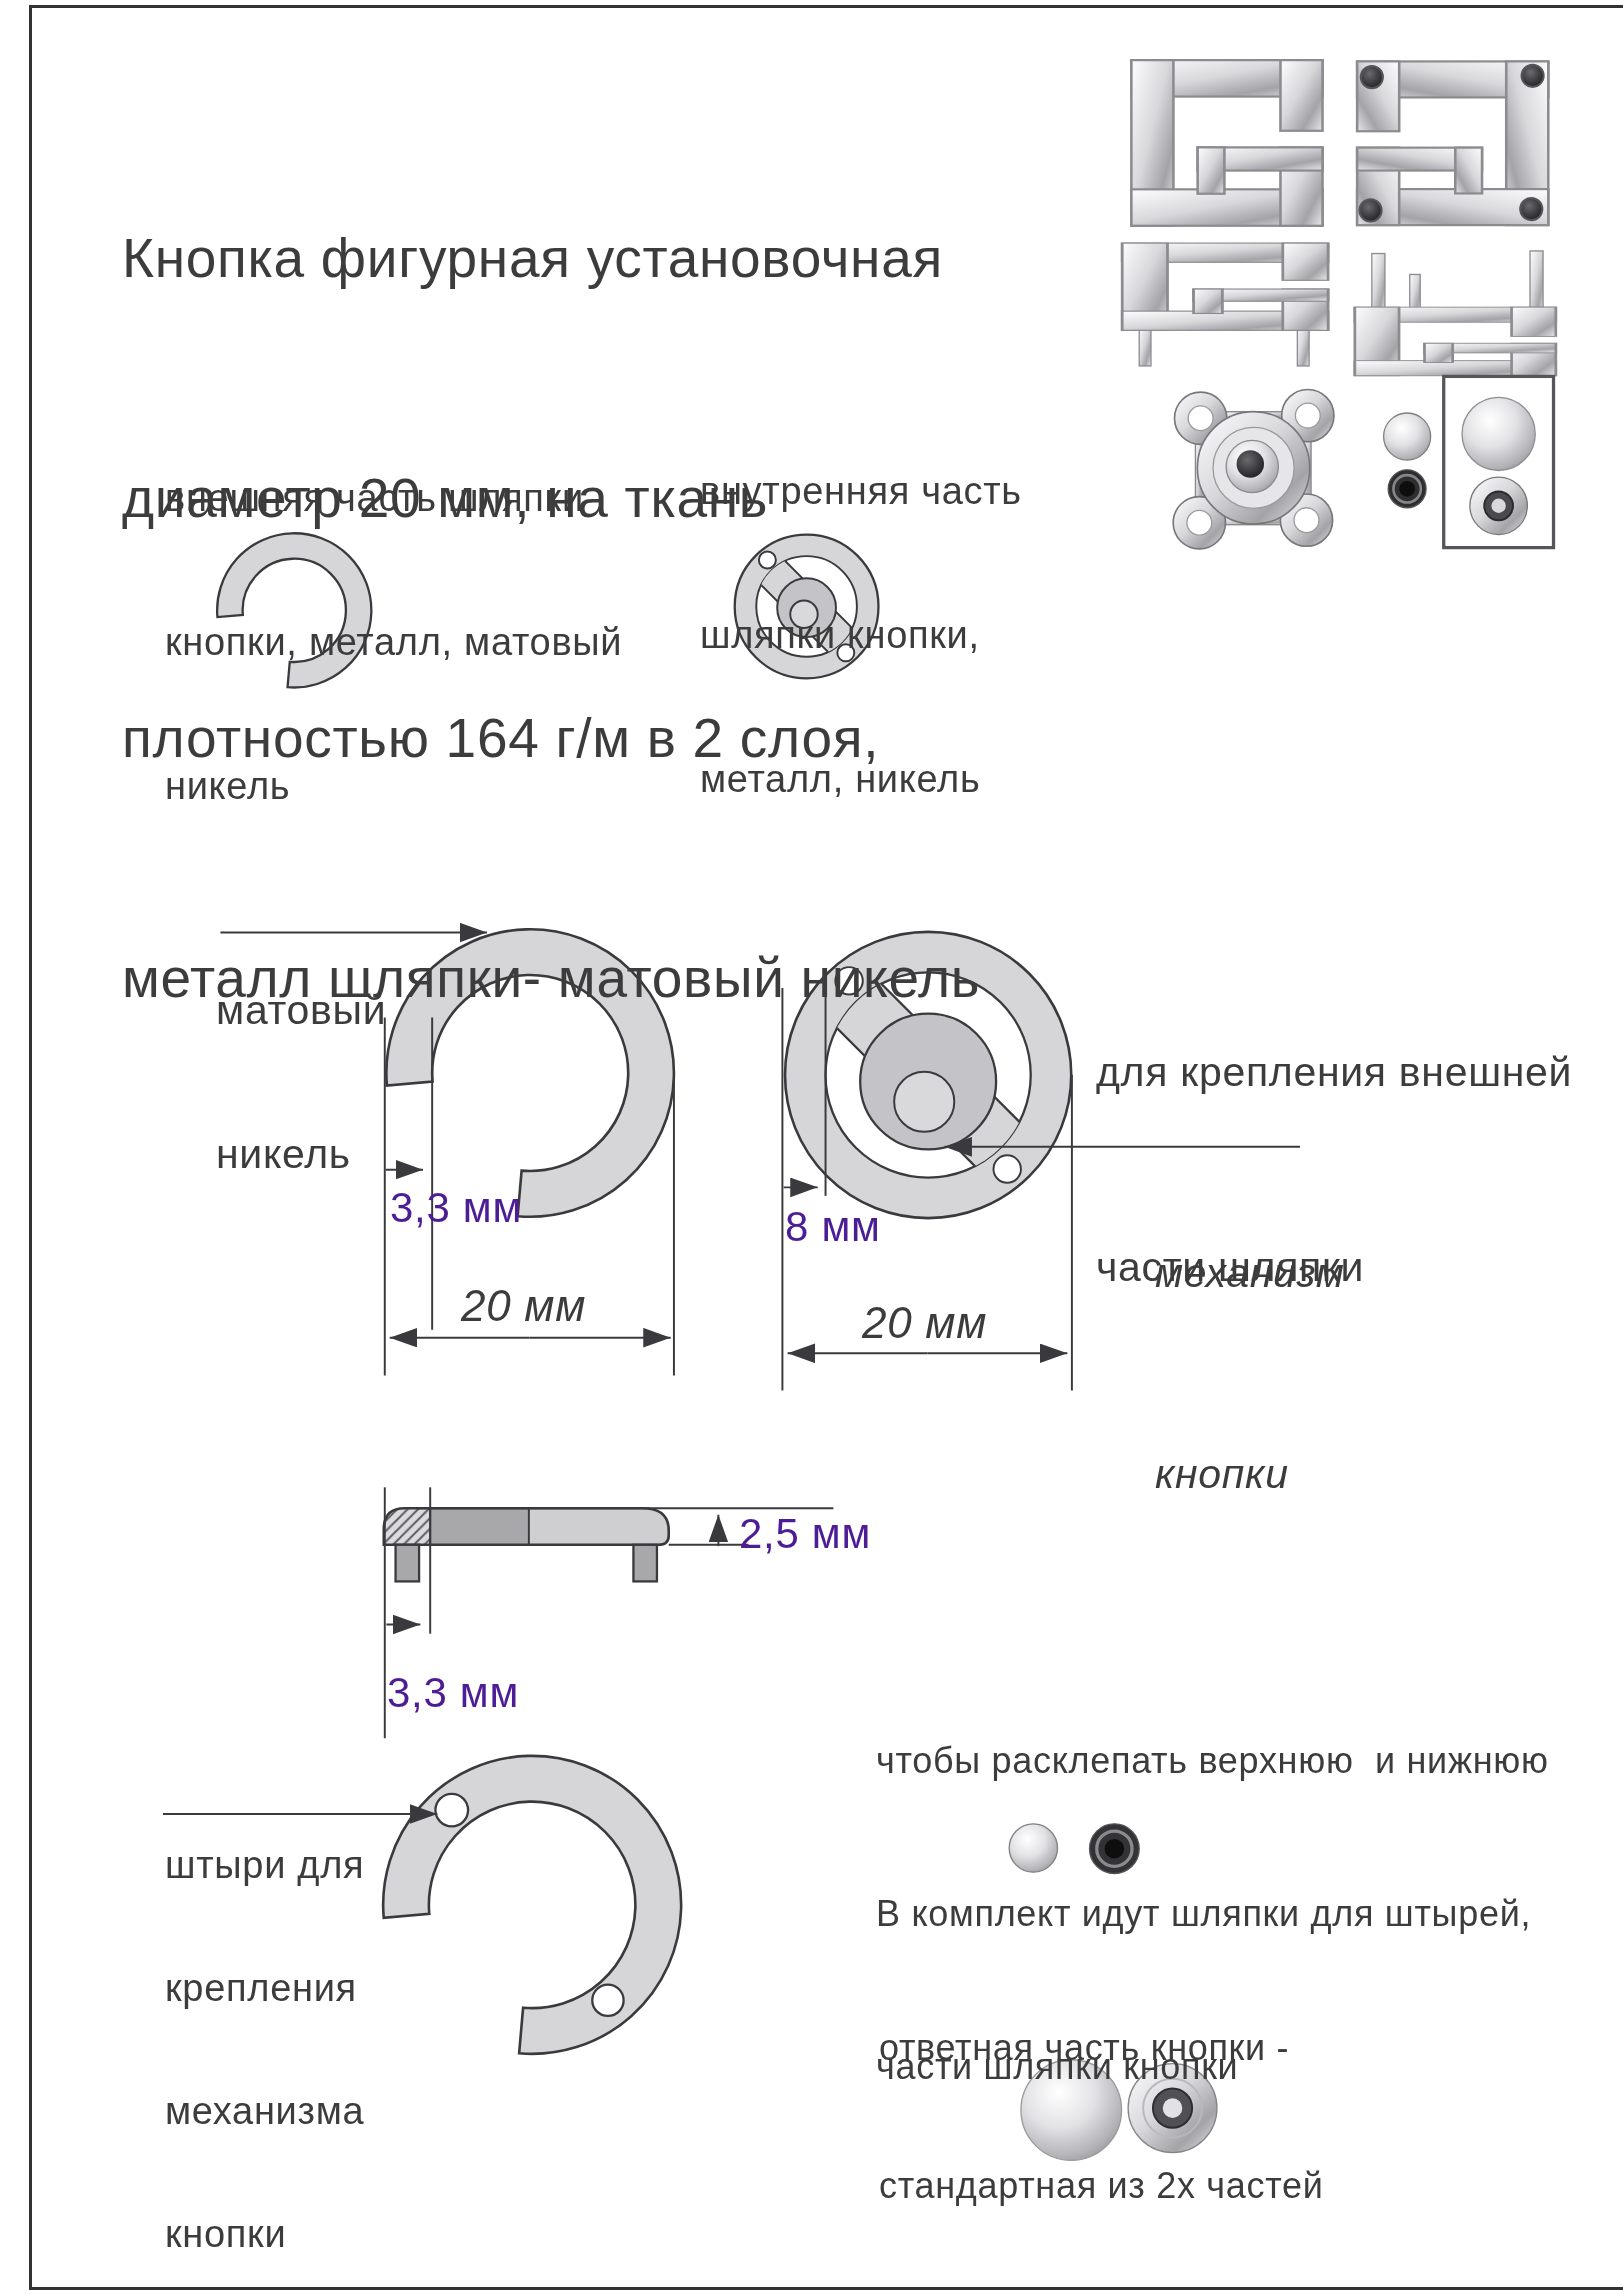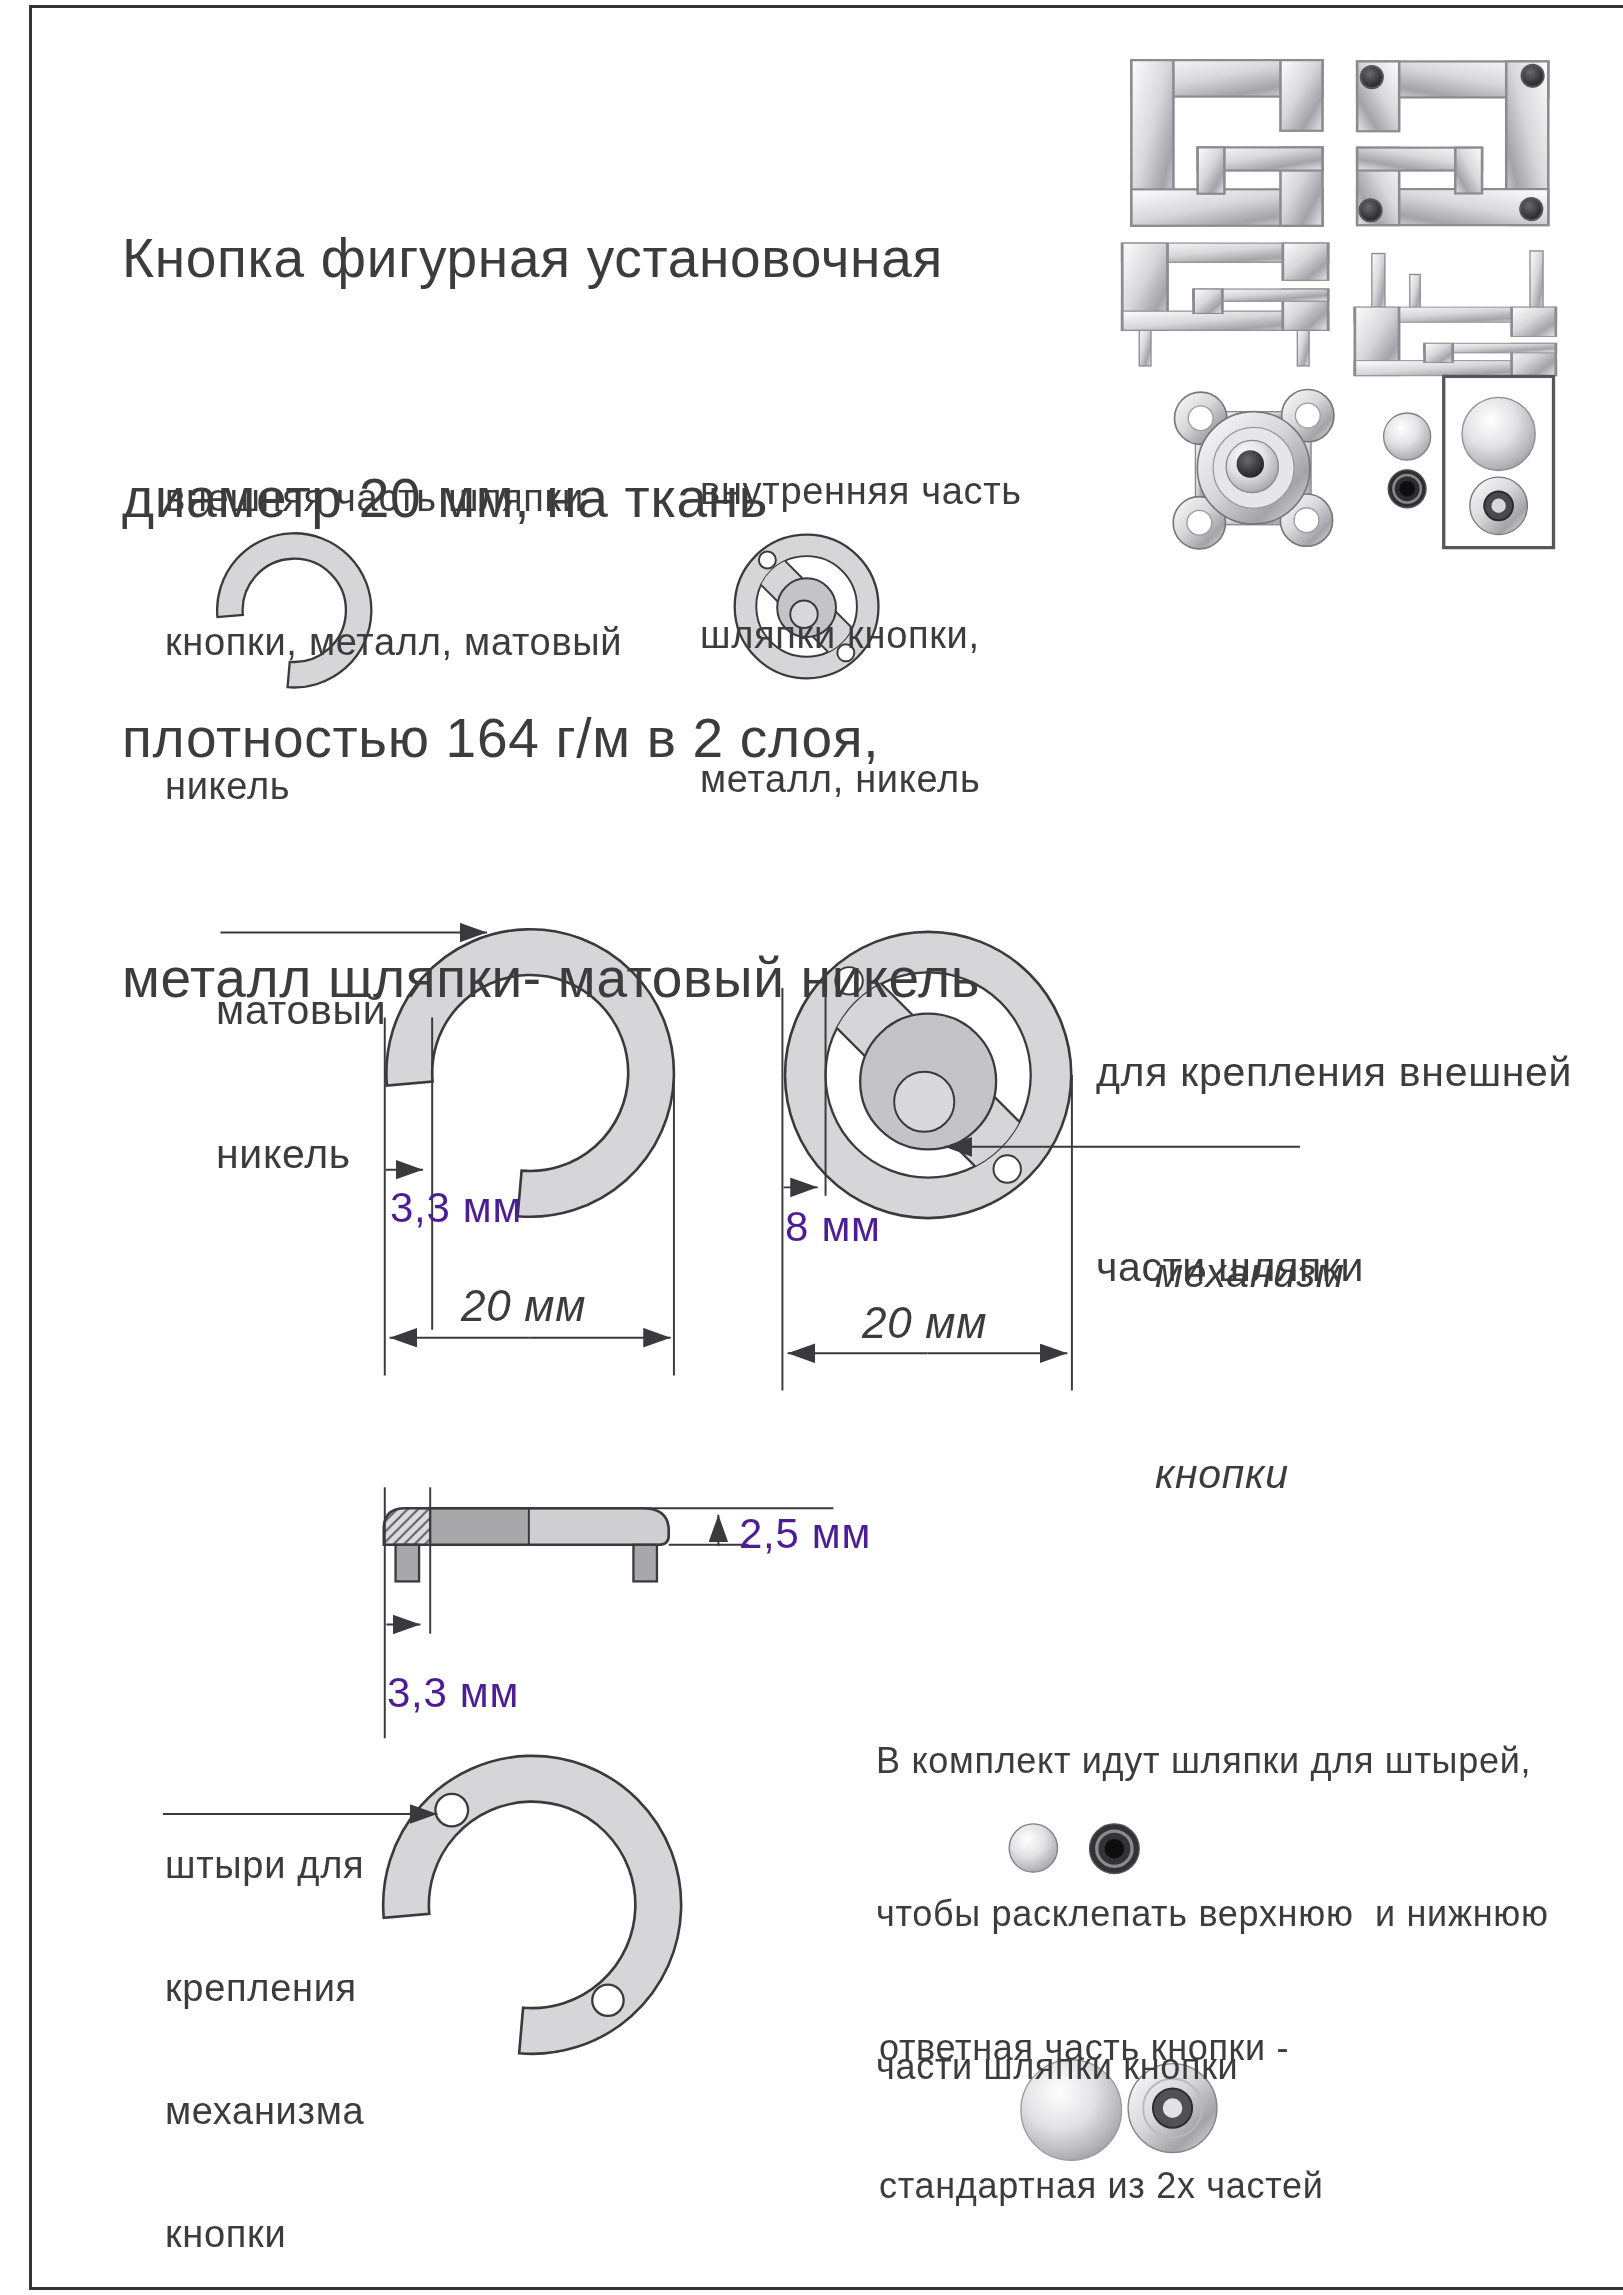--- a/index.html
+++ b/index.html
@@ -278,22 +278,22 @@
   </div>
 
   <div class="t dim" style="left:366px;top:1184px;">3,3 мм</div>
   <div class="t dim-big" style="left:437px;top:1281px;">20 мм</div>
   <div class="t dim" style="left:761px;top:1203px;">8 мм</div>
   <div class="t dim-big" style="left:838px;top:1298px;">20 мм</div>
   <div class="t dim" style="left:715px;top:1510px;">2,5 мм</div>
   <div class="t dim" style="left:363px;top:1669px;">3,3 мм</div>
 
   <div class="t lbl-kit">
+    <div>чтобы расклепать верхнюю  и нижнюю</div>
     <div>В комплект идут шляпки для штырей,</div>
-    <div>чтобы расклепать верхнюю  и нижнюю</div>
     <div>части шляпки кнопки</div>
   </div>
 
   <div class="t lbl-counter">
     <div>ответная часть кнопки -</div>
     <div>стандартная из 2х частей</div>
   </div>
 
   <div class="page-border"></div>
 </div>

